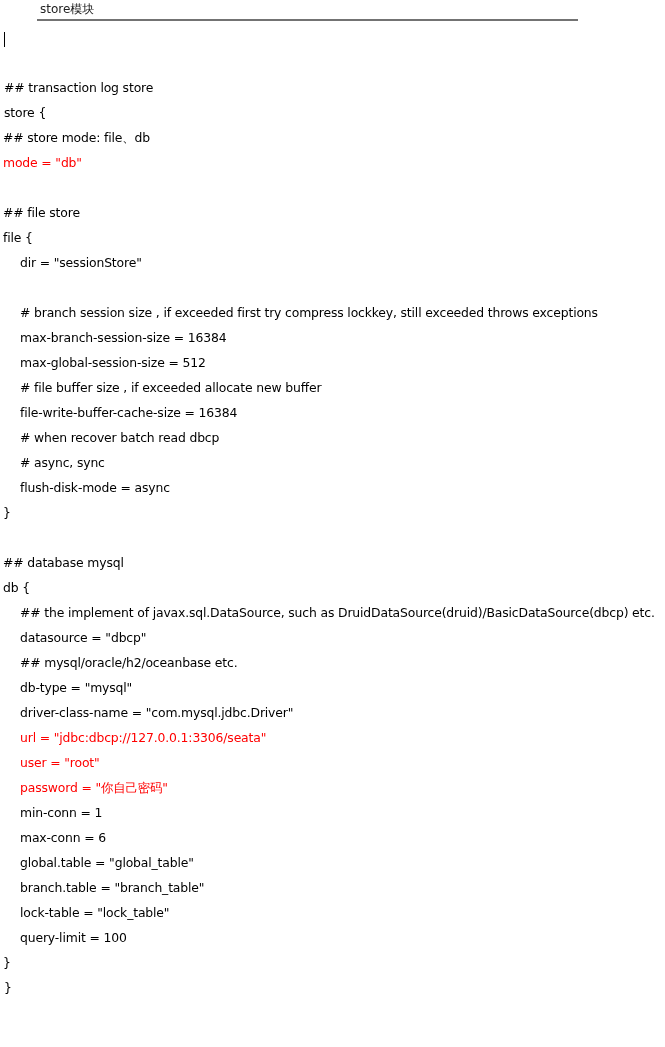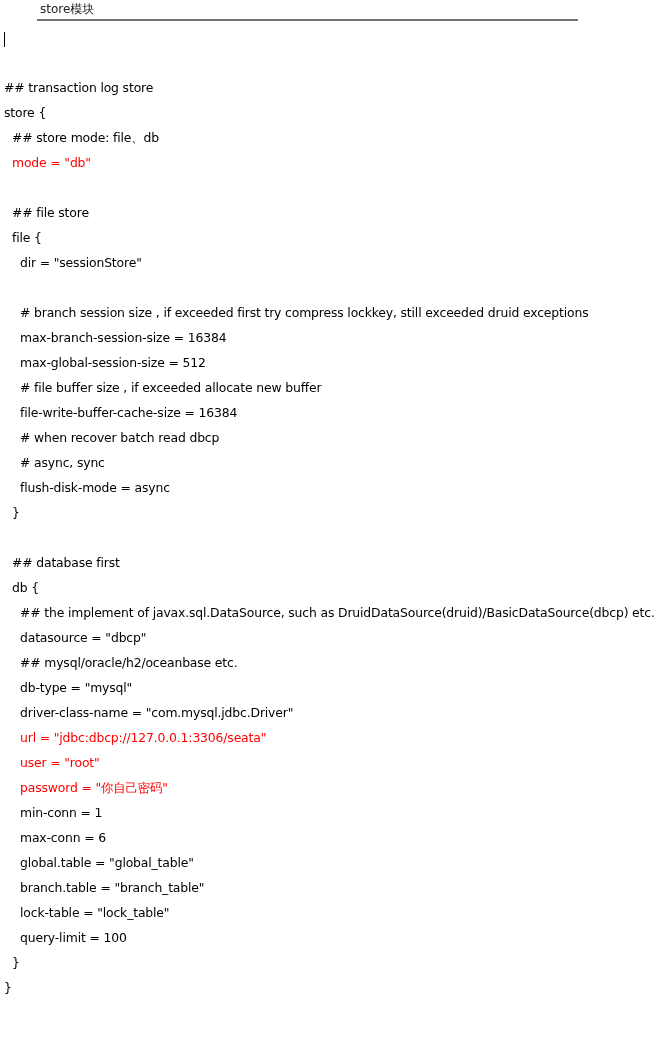--- a/index.html
+++ b/index.html
@@ -51,21 +51,21 @@
     .line {
       position: relative;
       height: 25px;
       line-height: 18px;
       font-size: 12.4px;
       white-space: pre;
       letter-spacing: -0.15px;
     }
     .line.red { color: #ff0000; }
     .line.l0 { padding-left: 4px; }
-    .line.l1 { padding-left: 12px; }
+    .line.l1 { padding-left: 3px; }
     .line.l2 { padding-left: 20px; }
   </style>
 </head>
 <body>
 
 <div class="header">
   <span class="header-title">store模块</span>
 </div>
 
 <div class="cursor"></div>
@@ -73,31 +73,31 @@
 <div class="editor" id="editor">
     <div class="line l0">## transaction log store</div>
     <div class="line l0">store {</div>
     <div class="line l1">## store mode: file、db</div>
     <div class="line l1 red">mode = "db"</div>
     <div class="line l1"></div>
     <div class="line l1">## file store</div>
     <div class="line l1">file {</div>
     <div class="line l2">dir = "sessionStore"</div>
     <div class="line l2"></div>
-    <div class="line l2"># branch session size , if exceeded first try compress lockkey, still exceeded druid exceptions</div>
+    <div class="line l2"># branch session size , if exceeded first try compress lockkey, still exceeded throws exceptions</div>
     <div class="line l2">max-branch-session-size = 16384</div>
     <div class="line l2">max-global-session-size = 512</div>
     <div class="line l2"># file buffer size , if exceeded allocate new buffer</div>
     <div class="line l2">file-write-buffer-cache-size = 16384</div>
     <div class="line l2"># when recover batch read dbcp</div>
     <div class="line l2"># async, sync</div>
     <div class="line l2">flush-disk-mode = async</div>
     <div class="line l1">}</div>
     <div class="line l1"></div>
-    <div class="line l1">## database first</div>
+    <div class="line l1">## database mysql</div>
     <div class="line l1">db {</div>
     <div class="line l2">## the implement of javax.sql.DataSource, such as DruidDataSource(druid)/BasicDataSource(dbcp) etc.</div>
     <div class="line l2">datasource = "dbcp"</div>
     <div class="line l2">## mysql/oracle/h2/oceanbase etc.</div>
     <div class="line l2">db-type = "mysql"</div>
     <div class="line l2">driver-class-name = "com.mysql.jdbc.Driver"</div>
     <div class="line l2 red">url = "jdbc:dbcp://127.0.0.1:3306/seata"</div>
     <div class="line l2 red">user = "root"</div>
     <div class="line l2 red">password = "你自己密码"</div>
     <div class="line l2">min-conn = 1</div>

